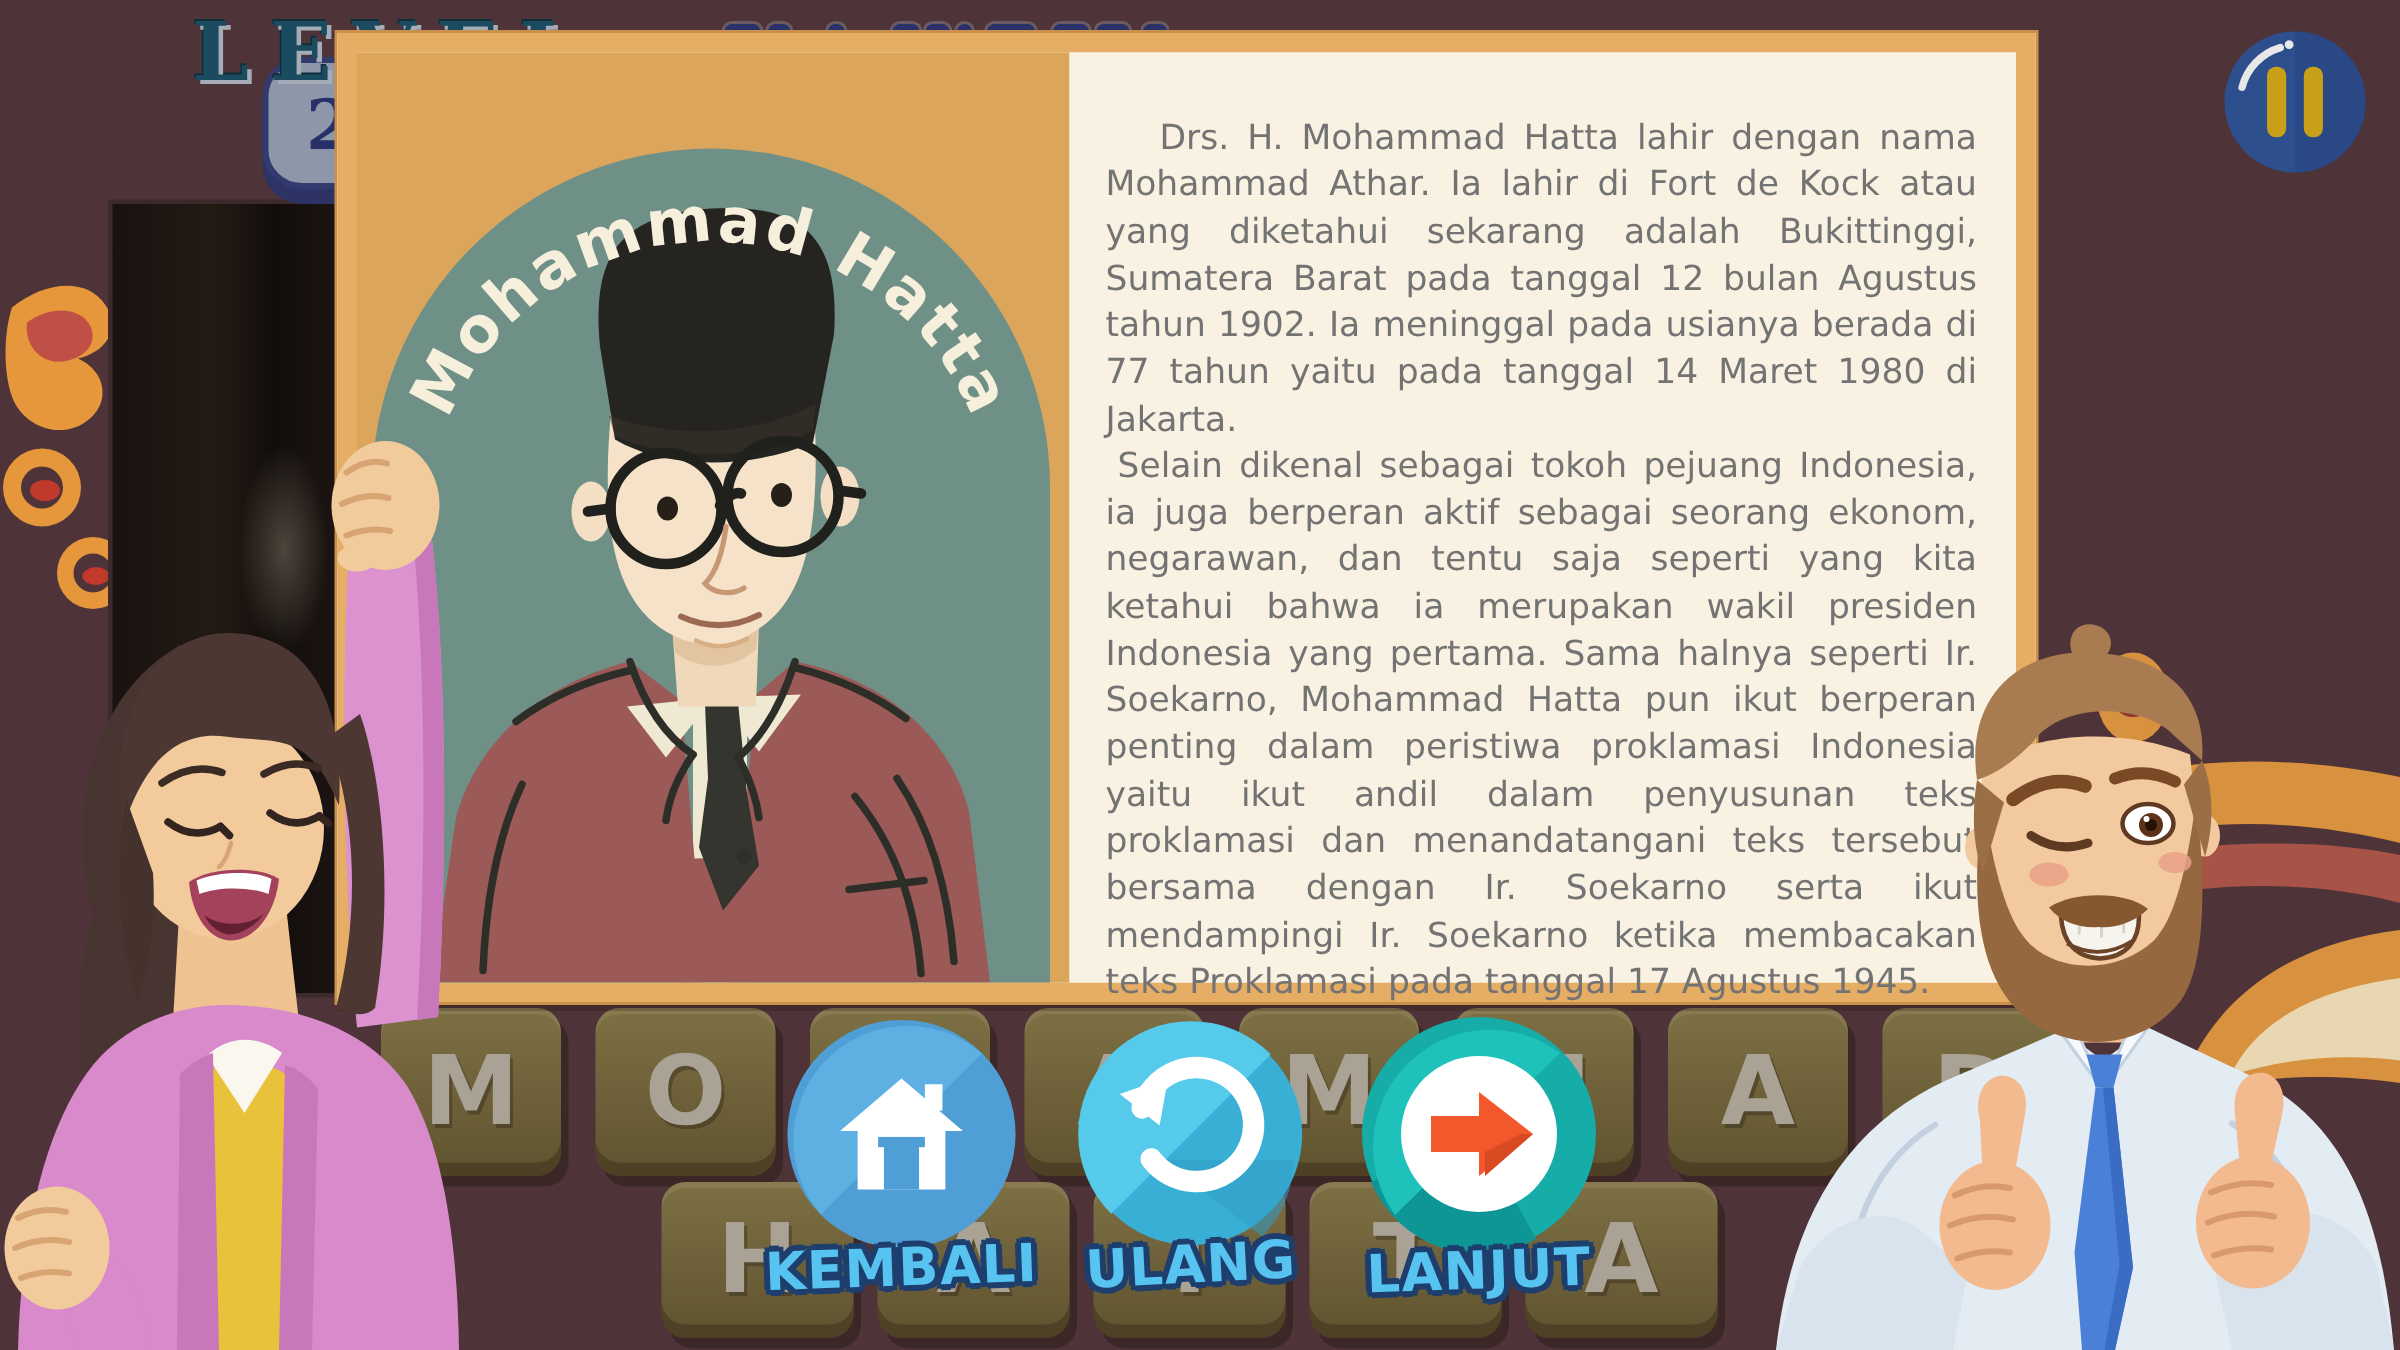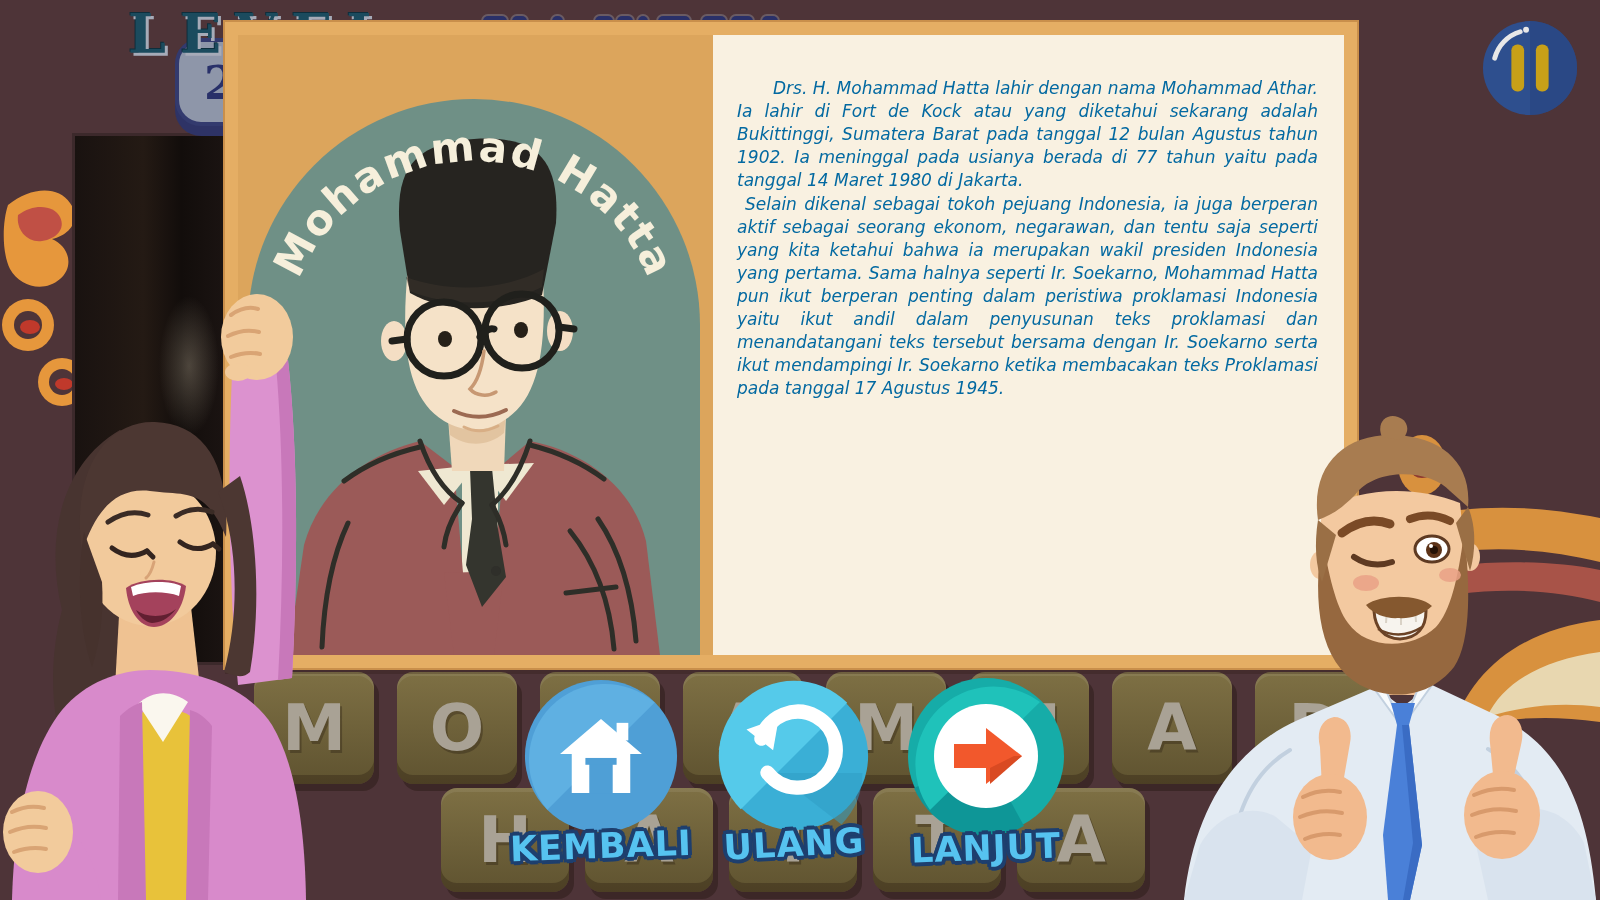--- a/index.html
+++ b/index.html
@@ -40,22 +40,22 @@
   
   .card{left:225px;top:22px;width:1132px;height:646px;z-index:10;
     box-sizing:border-box;border:13px solid #E5AE64;background:#F9F1E1;
     box-shadow:0 0 0 2px #C98F4B,0 6px 0 rgba(40,20,10,.25);}
   .card-left{position:absolute;left:0;top:0;bottom:0;width:475px;background:#DCA55C;}
   .arch{position:absolute;left:10px;top:64px;width:452px;height:556px;
     background:#6F9086;border-radius:226px 226px 0 0;overflow:hidden;}
   .arch svg{position:absolute;left:0;top:0;}
   .card-right{position:absolute;left:475px;top:0;right:0;bottom:0;
     padding:42px 26px 0 24px;box-sizing:border-box;background:#F9F1E1;}
-  .card-right p{margin:0;font-size:17px;line-height:1.36;color:#0369a1;
-    text-align:justify;font-family:"DejaVu Sans",sans-serif;font-style:italic;}
+  .card-right p{margin:0;font-size:23px;line-height:1.36;color:#737373;
+    text-align:justify;font-family:"DejaVu Sans",sans-serif;}
   .p1{text-indent:36px;}
   .p2{text-indent:8px;}
   .source{margin-top:22px !important;font-family:"Liberation Serif",serif;
     font-weight:bold;font-size:20px;line-height:1.45;color:#141210;
     text-align:left !important;}
 
   
   .round-btn{z-index:15;cursor:pointer;}
   .btn-label{z-index:15;width:240px;text-align:center;font-weight:800;
     font-size:35px;letter-spacing:1px;color:#56C3F0;cursor:pointer;

